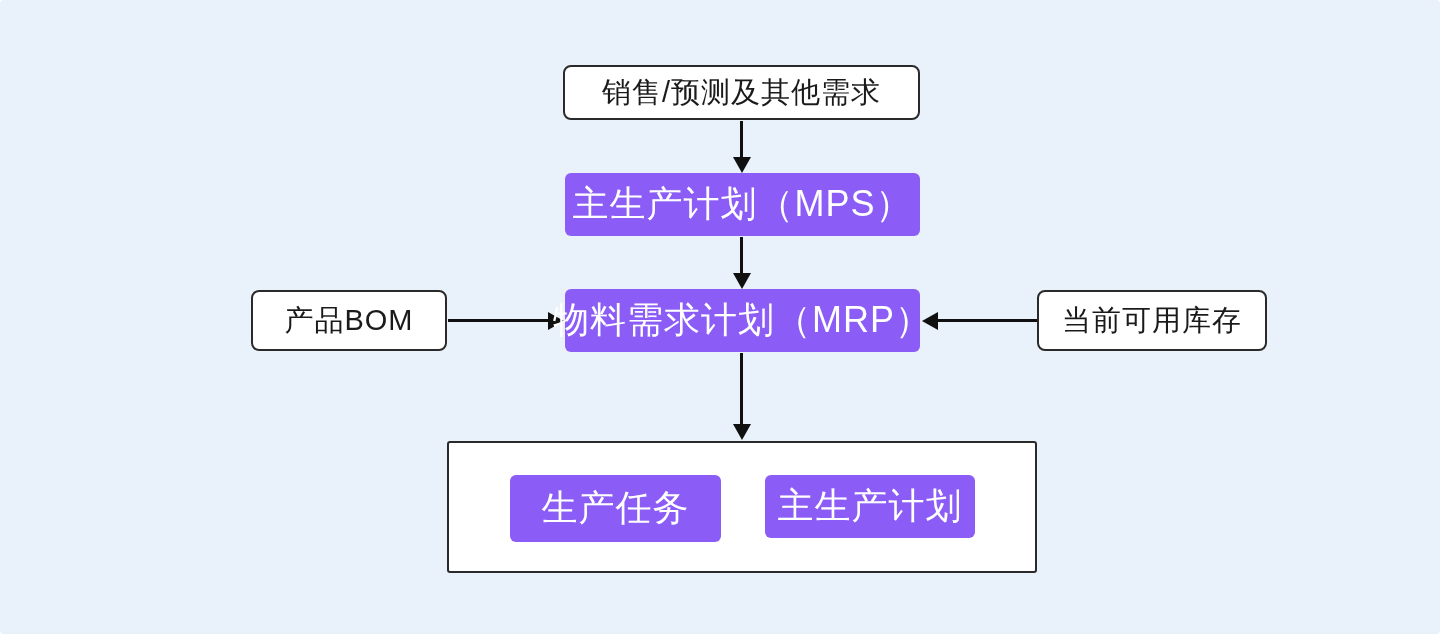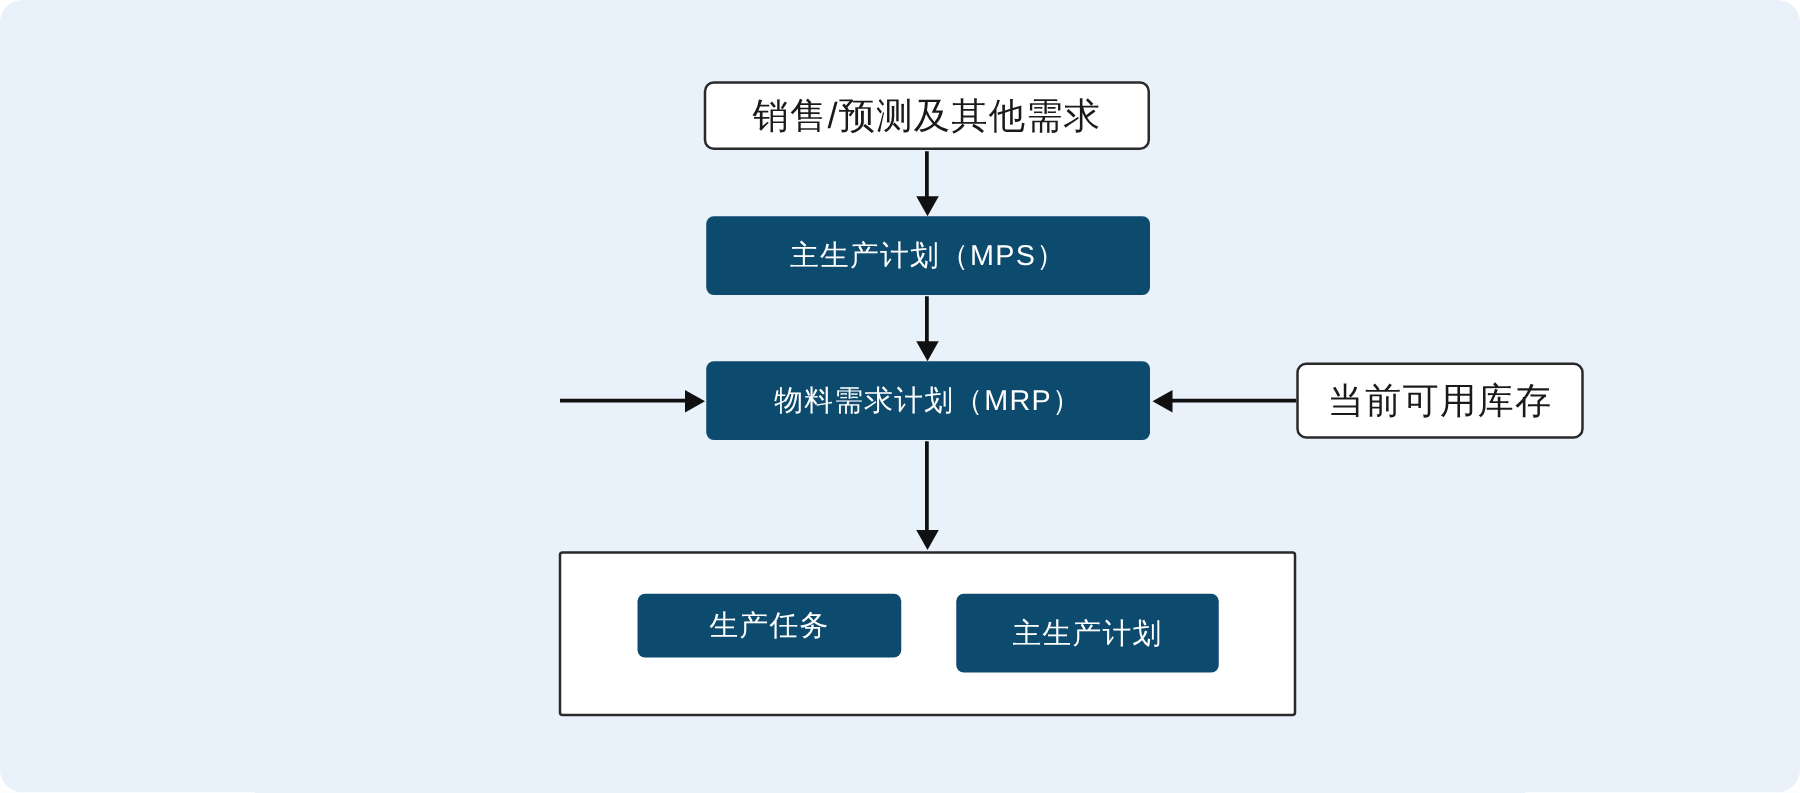--- a/index.html
+++ b/index.html
@@ -8,58 +8,58 @@
     background:#ffffff;
     font-family:"Liberation Sans","DejaVu Sans",sans-serif;
   }
   .stage {
     position:relative; width:1440px; height:634px;
     background:#ffffff; overflow:hidden;
   }
   .canvas {
     position:absolute; inset:0;
     background:#e9f1fb;
-    border-radius:18px;
+    border-radius:4px;
   }
   .node {
     position:absolute;
     display:flex; align-items:center; justify-content:center;
     text-align:center; white-space:nowrap;
   }
   .white-box {
     background:#ffffff;
     border:2px solid #2a2a2a;
     border-radius:8px;
     color:#1a1a1a;
     font-size:29px;
     font-weight:500;
     letter-spacing:1px;
   }
   .green-box {
-    background:#0c4a6e;
+    background:#8b5cf6;
     border-radius:6px;
     color:#ffffff;
-    font-size:23px;
+    font-size:36px;
     font-weight:500;
     letter-spacing:1px;
   }
   
   #node-demand     { left:563px;  top:65px;  width:357px; height:55px; }
   #node-mps        { left:565px;  top:173px; width:355px; height:63px; }
   #node-mrp        { left:565px;  top:289px; width:355px; height:63px; }
   #node-bom        { left:251px;  top:290px; width:196px; height:61px; }
   #node-inventory  { left:1037px; top:290px; width:230px; height:61px; }
   #output-container{
     position:absolute;
     left:447px; top:441px; width:590px; height:132px;
     background:#ffffff;
     border:2px solid #2a2a2a;
     border-radius:3px;
   }
-  #node-production { left:510px;  top:475px; width:211px; height:51px; }
+  #node-production { left:510px;  top:475px; width:211px; height:67px; }
   #node-purchase   { left:765px;  top:475px; width:210px; height:63px; }
 
   
   .varrow {
     position:absolute; width:3px; background:#101010;
   }
   .varrow::after {
     content:""; position:absolute;
     left:50%; bottom:-15px; transform:translateX(-50%);
     width:0; height:0;
@@ -110,20 +110,21 @@
   <div class="canvas">
 
     <div class="node white-box" id="node-demand">销售/预测及其他需求</div>
 
     <div class="varrow" id="arrow-demand-mps"></div>
 
     <div class="node green-box" id="node-mps">主生产计划（MPS）</div>
 
     <div class="varrow" id="arrow-mps-mrp"></div>
 
+    <div class="node white-box" id="node-bom">产品BOM</div>
 
     <div class="harrow point-right" id="arrow-bom-mrp"></div>
 
     <div class="node green-box" id="node-mrp">物料需求计划（MRP）</div>
 
     <div class="node white-box" id="node-inventory">当前可用库存</div>
 
     <div class="harrow point-left" id="arrow-inventory-mrp"></div>
 
     <div class="varrow" id="arrow-mrp-output"></div>

